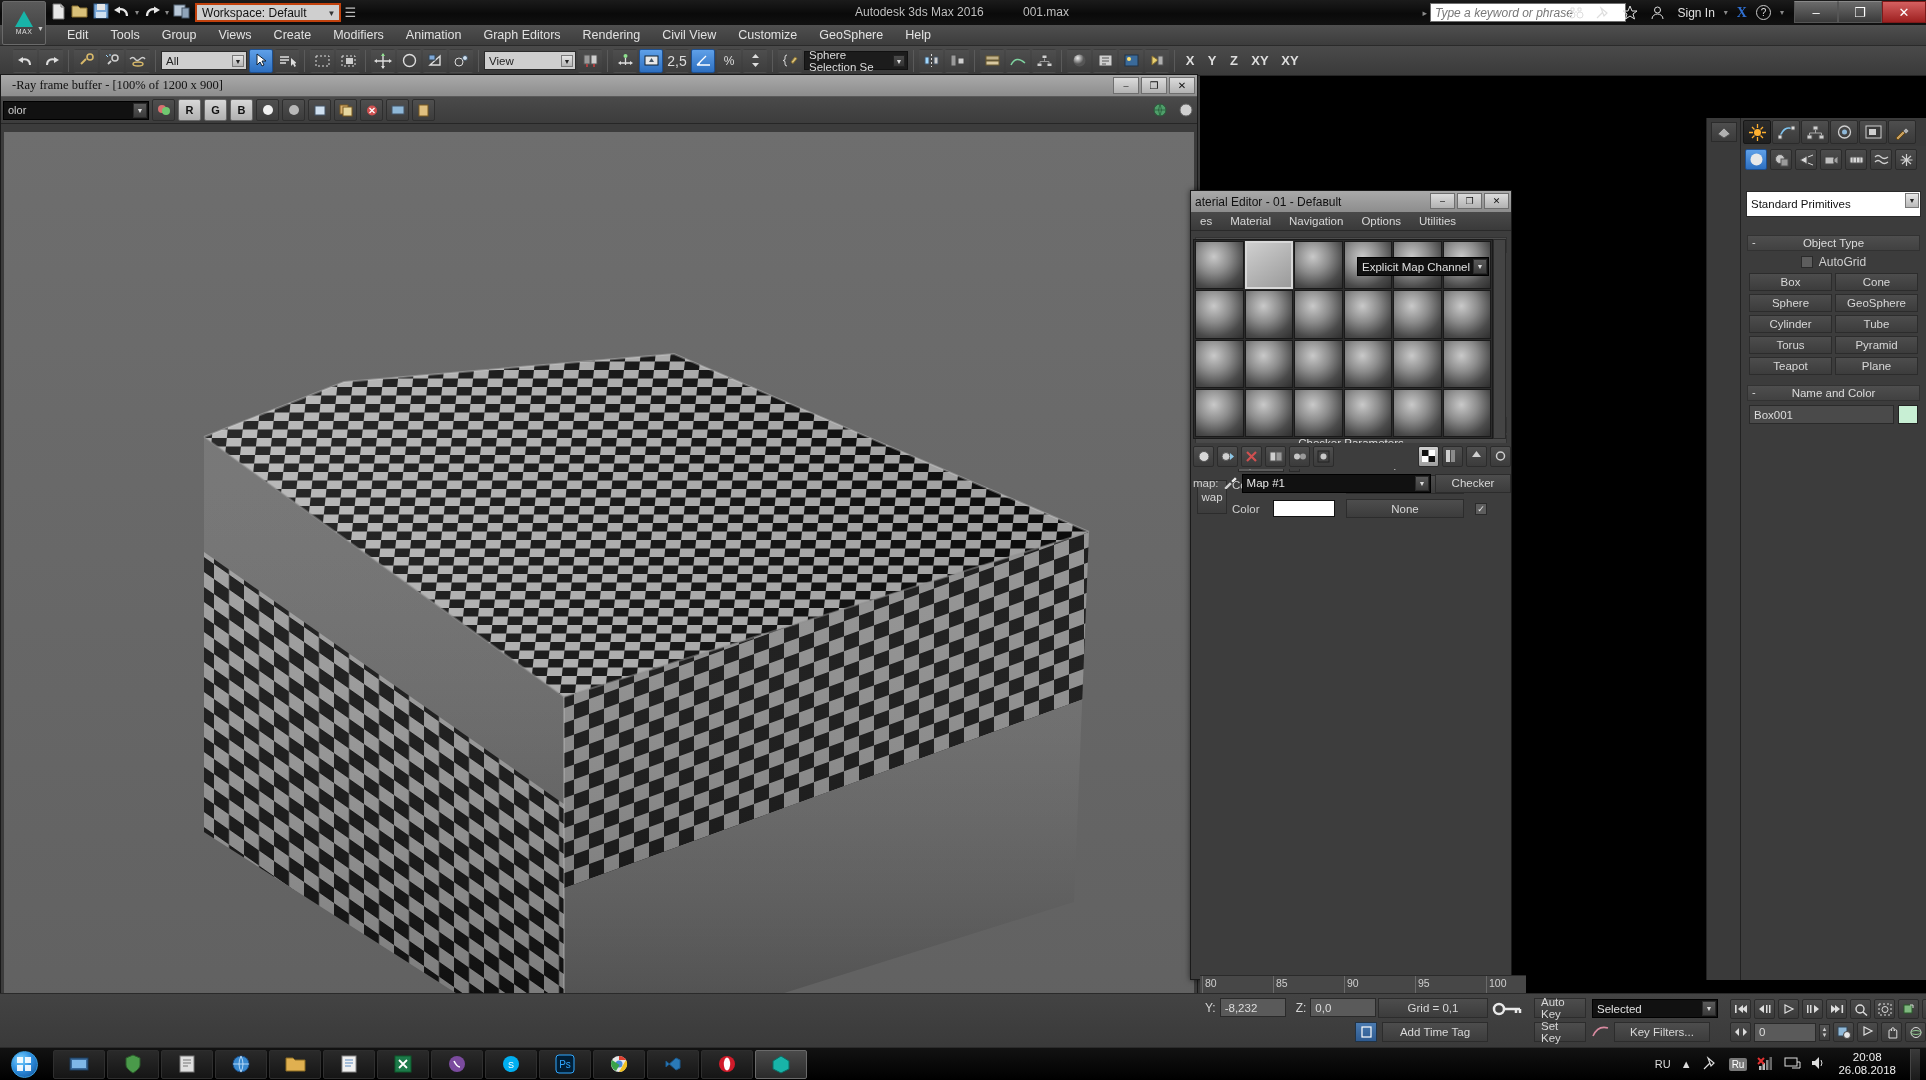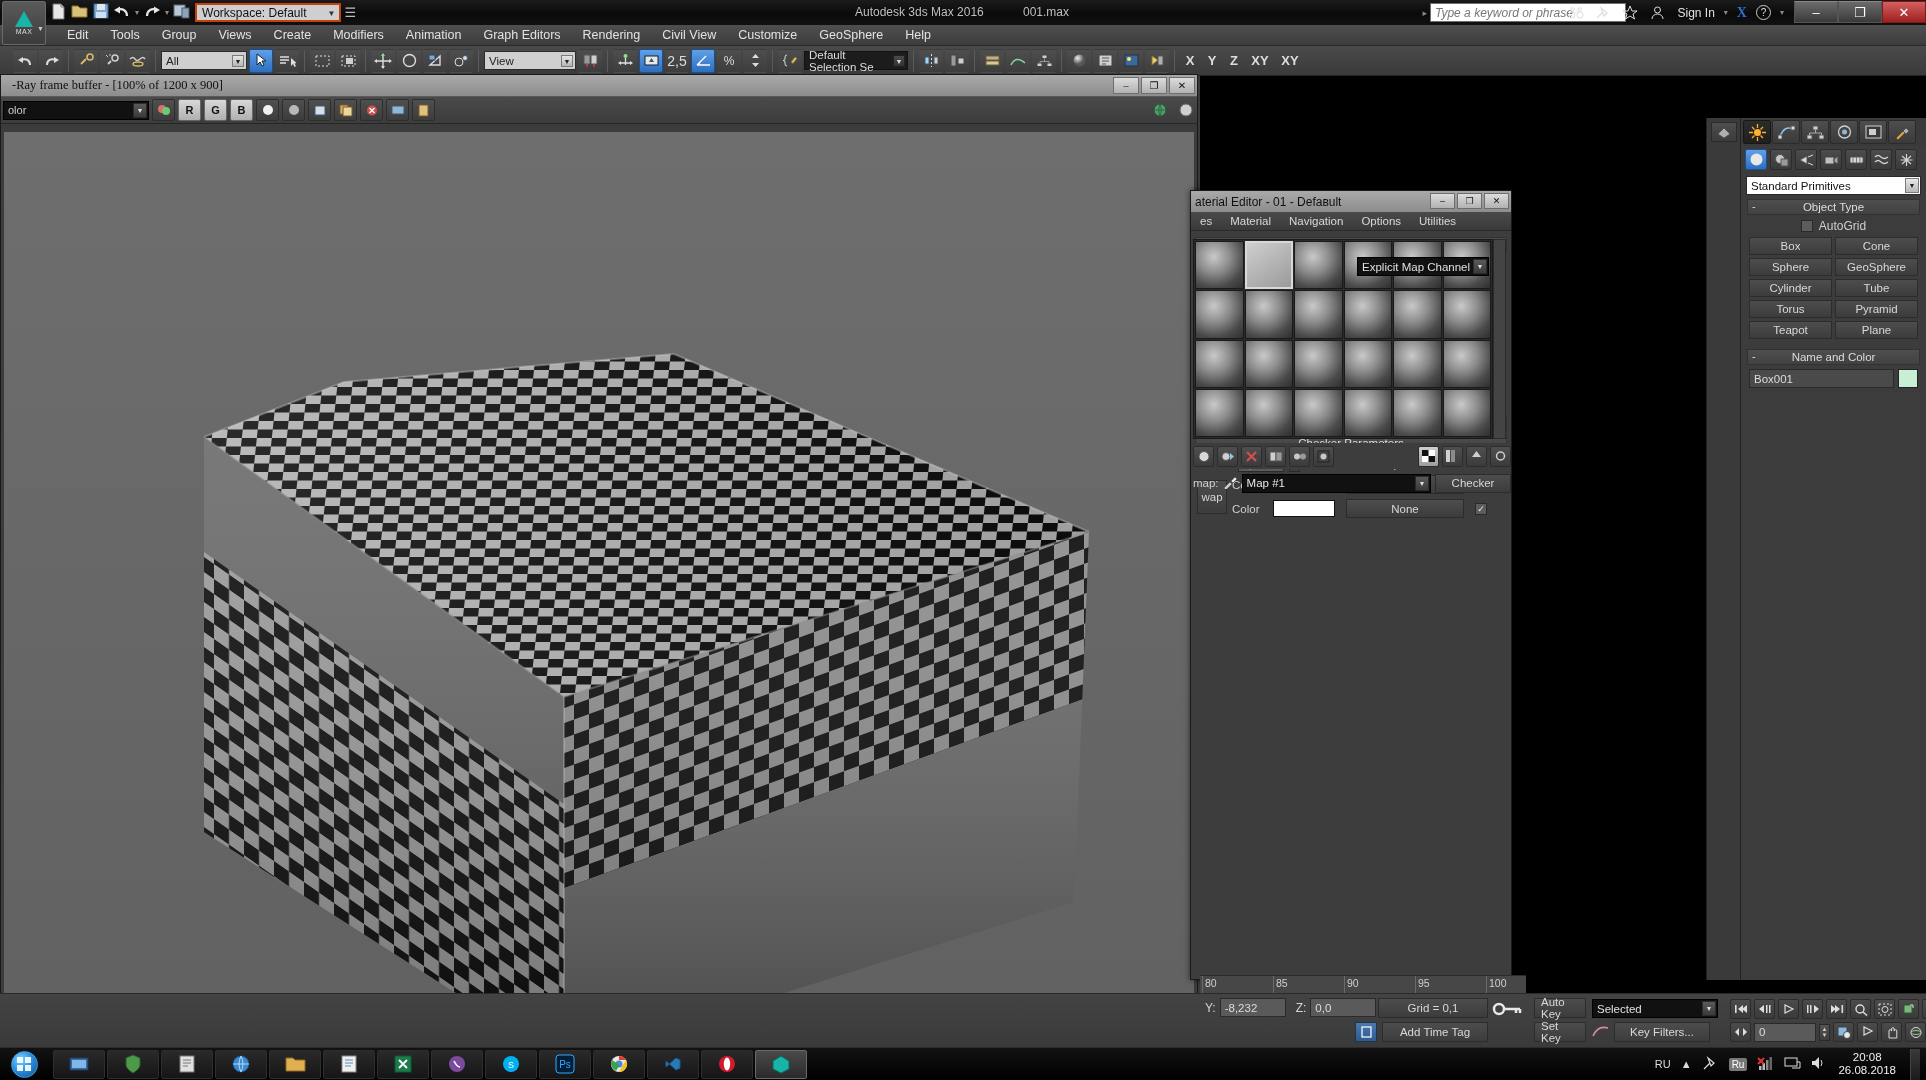--- a/index.html
+++ b/index.html
@@ -271,21 +271,21 @@
   }
   .cp-tab.active { background:linear-gradient(180deg,#2c2c2c,#1f1f1f); border-color:#171717; }
   .cp-subtabs { display:flex;gap:3px;padding:3px 4px; }
   .cp-sub {
     width:22px;height:21px;background:linear-gradient(180deg,#4c4c4c,#3a3a3a);
     border:1px solid #2b2b2b;border-radius:2px;
     display:flex;align-items:center;justify-content:center;color:#c8c8c8;font-size:10px;
   }
   .cp-sub.active { background:linear-gradient(180deg,#5fa0e8,#2d6fc0); border-color:#1d4f90; }
   .cp-combo {
-    margin:3px 5px;height:19px;background:#fff;border:1px solid #2a2a2a;color:#111;
+    margin:18px 5px;height:26px;background:#fff;border:1px solid #2a2a2a;color:#111;
     font-size:11.5px;padding:1px 4px 1px 4px;display:flex;align-items:center;position:relative;
   }
   .cp-combo .car {
     position:absolute;right:1px;top:1px;width:14px;height:15px;
     background:linear-gradient(180deg,#e8e8e8,#b8b8b8);border:1px solid #7a7a7a;
     display:flex;align-items:center;justify-content:center;font-size:7px;color:#222;
   }
   .cp-roll {
     margin:4px 6px 0 6px;height:16px;background:linear-gradient(180deg,#4e4e4e,#414141);
     border:1px solid #323232;display:flex;align-items:center;justify-content:center;
@@ -626,21 +626,21 @@
         </svg>
     </div>
     <div class="tsep"></div>
     <div class="tbtn">
       <svg width="17" height="15" viewBox="0 0 17 15">
           <path d="M5 2q-2 0 -2 2v2q0 1.5 -2 1.5 2 0 2 1.5v2q0 2 2 2" fill="none" stroke="#ddd"></path>
           <path d="M9 9l4-5 2 1.5-4 5z" fill="#d8c079" stroke="#8a7130"></path>
         </svg>
     </div>
     <div class="tcombo dark" style="width:104px;">
-      <span>Default Selection Se</span>
+      <span>Sphere Selection Se</span>
       <span class="car">▼</span>
     </div>
     <div class="tsep"></div>
     <div class="tbtn">
       <svg width="17" height="15" viewBox="0 0 17 15">
           <path d="M8.5 1v13" stroke="#ddd" stroke-dasharray="2 2"></path>
           <polygon points="2,4 6,4 6,11 2,11" fill="#9fd8ff" stroke="#456"></polygon>
           <polygon points="11,4 15,4 15,11 11,11" fill="#cfcfcf" stroke="#456"></polygon>
         </svg>
     </div>

